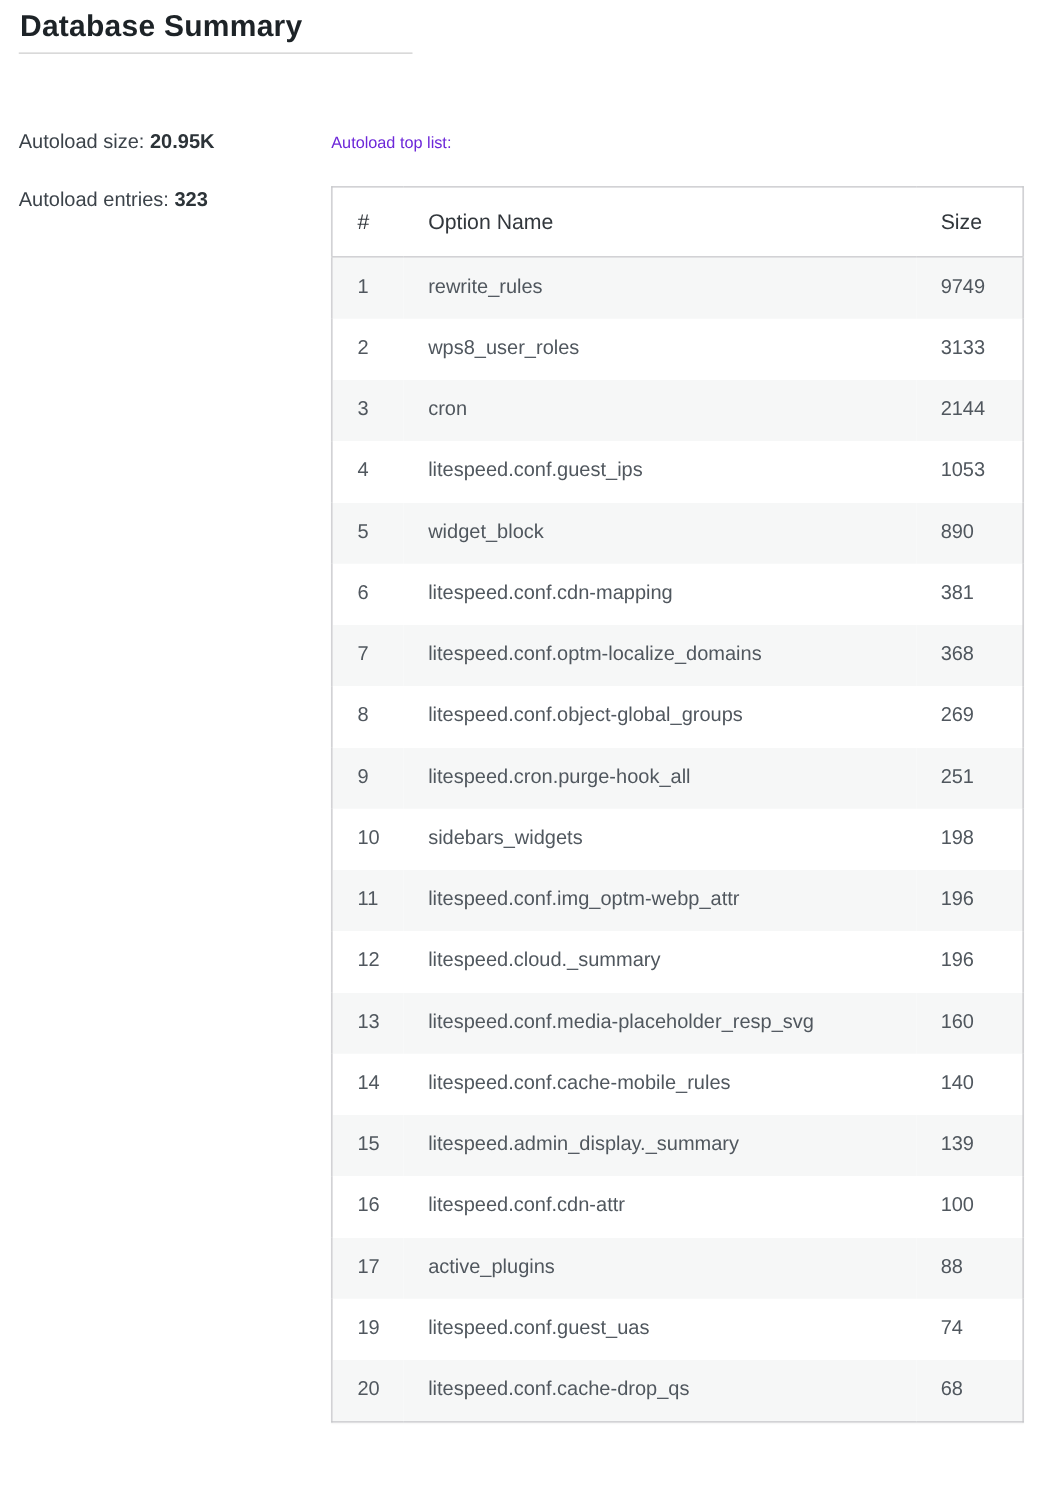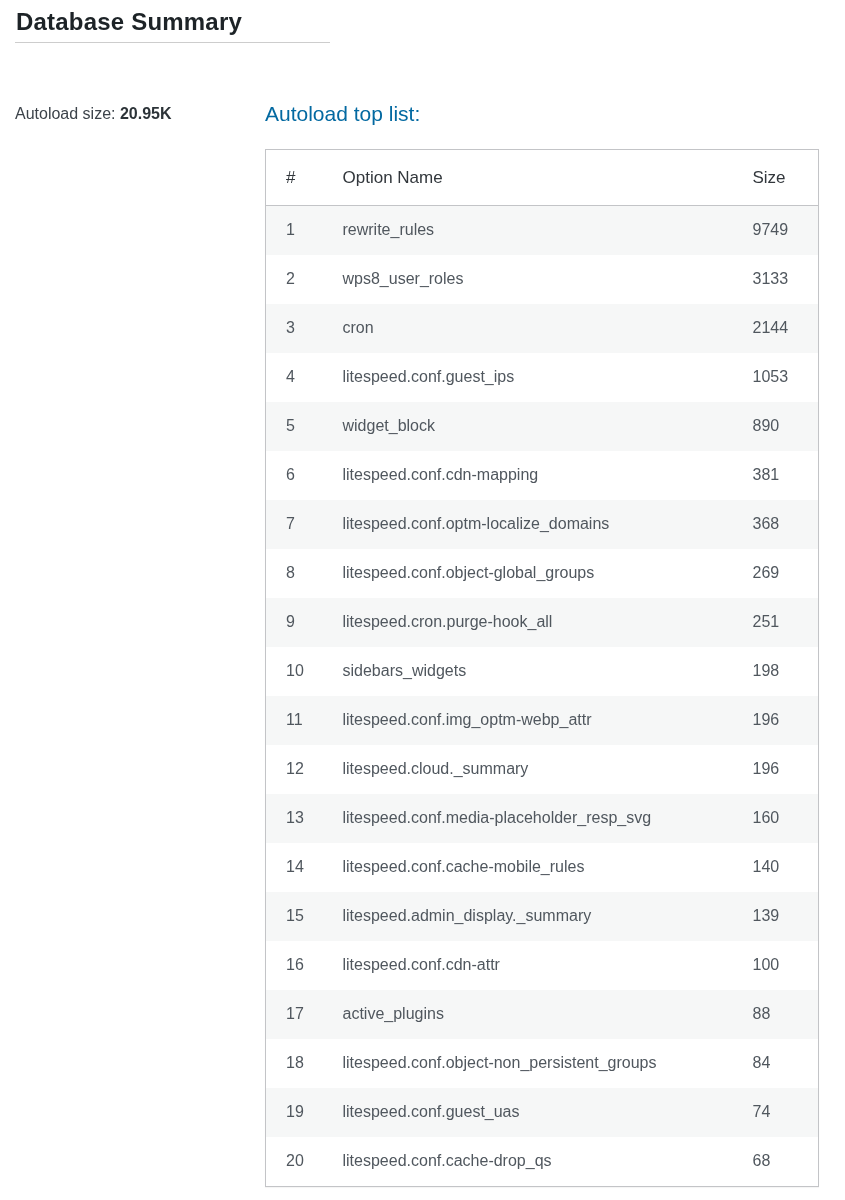--- a/index.html
+++ b/index.html
@@ -46,23 +46,23 @@
     margin-bottom: 25px;
   }
   .stat-line strong {
     color: #2c3338;
     font-weight: 700;
   }
   .right-col {
     flex: 1 1 auto;
   }
   .top-list-label {
-    font-size: 21px;
+    font-size: 13px;
     line-height: 22px;
-    color: #0369a1;
+    color: #6d28d9;
     margin-bottom: 24px;
   }
   table.top-list {
     border-collapse: collapse;
     table-layout: fixed;
     width: 553px;
     border: 1px solid #c3c4c7;
     background: #ffffff;
     box-shadow: 0 1px 1px rgba(0,0,0,0.04);
   }
@@ -100,20 +100,24 @@
 
   <h2 class="page-title">Database Summary</h2>
 
   <div class="content">
 
     <div class="left-col">
       <div class="stat-line">
         <span>Autoload size:</span>
         <strong>20.95K</strong>
       </div>
+      <div class="stat-line">
+        <span>Autoload entries:</span>
+        <strong>323</strong>
+      </div>
     </div>
 
     <div class="right-col">
       <div class="top-list-label">Autoload top list:</div>
 
       <table class="top-list">
         <colgroup>
           <col class="c-idx">
           <col class="c-name">
           <col class="c-size">
@@ -205,25 +209,20 @@
               <td>16</td>
               <td>litespeed.conf.cdn-attr</td>
               <td>100</td>
             </tr>
             <tr>
               <td>17</td>
               <td>active_plugins</td>
               <td>88</td>
             </tr>
             <tr>
-              <td>18</td>
-              <td>litespeed.conf.object-non_persistent_groups</td>
-              <td>84</td>
-            </tr>
-            <tr>
               <td>19</td>
               <td>litespeed.conf.guest_uas</td>
               <td>74</td>
             </tr>
             <tr>
               <td>20</td>
               <td>litespeed.conf.cache-drop_qs</td>
               <td>68</td>
             </tr>
           </tbody>

